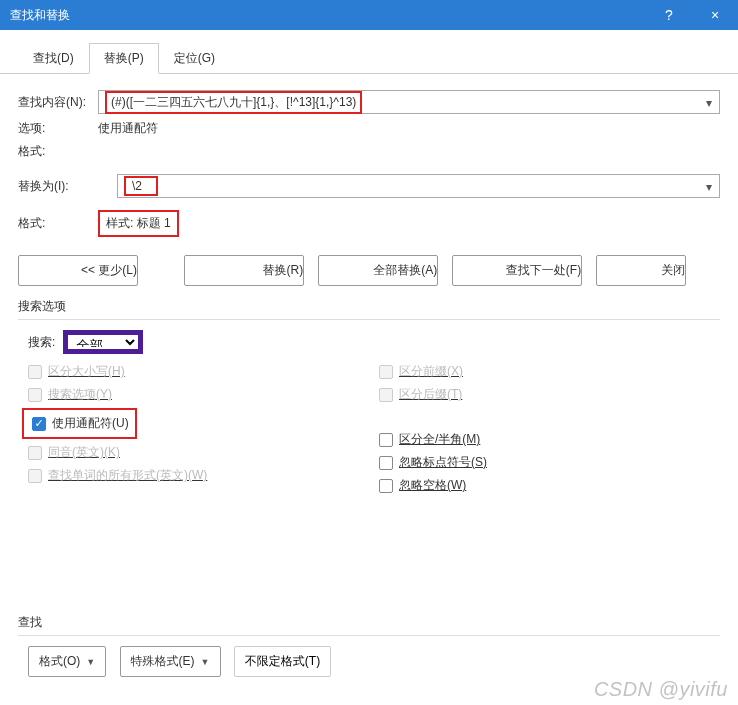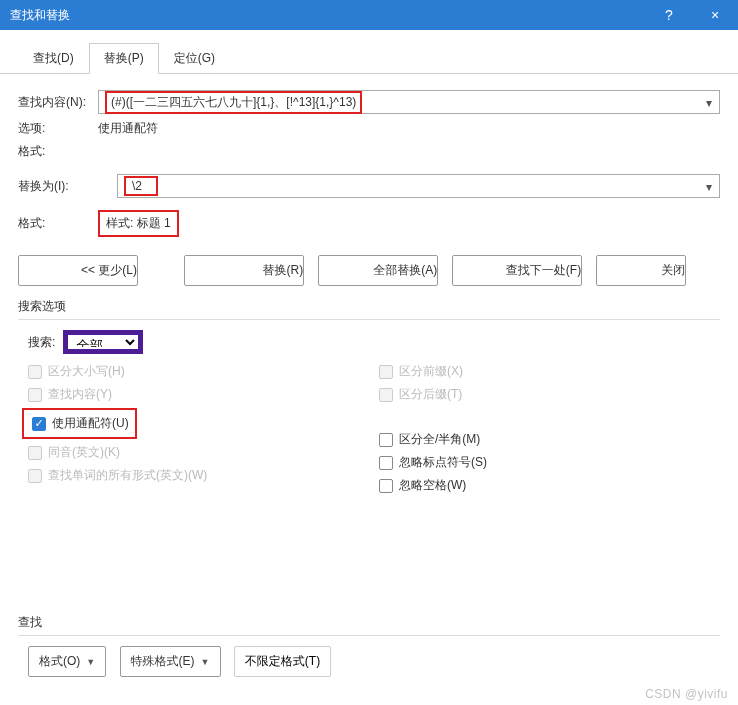--- a/index.html
+++ b/index.html
@@ -14,33 +14,33 @@
 .row { display: flex; align-items: center; margin: 6px 0; }
 .lbl { width: 80px; flex-shrink: 0; }
 .combo { flex: 1; height: 24px; border: 1px solid #aaa; display: flex; align-items: center; padding: 0 6px; position: relative; }
 .combo .arrowbox { width: 18px; height: 22px; border-left: none; display: flex; align-items: center; justify-content: center; position: absolute; right: 1px; top: 1px; color: #555; }
 .hlbox { border: 2px solid #e02020; padding: 1px 4px; display: inline-block; }
 .btnrow { display: flex; gap: 14px; margin: 18px 0 12px 0; }
 .btn { border: 1px solid #999; padding: 6px 0; width: 120px; text-align: right; background: #fff; border-radius: 2px; }
 .fieldset-label { margin: 4px 0; }
 .hr { height: 1px; background: #ddd; margin: 0 0 10px 0; }
 .select { border: 5px solid #4c1d95; height: 24px; padding: 2px 4px; width: 80px; background: #fff; }
-.checkrow { display: flex; margin: 0 0; }
+.checkrow { display: flex; margin: 0 0; text-decoration: underline; }
 .checkcol { width: 50%; }
 .chk { display: flex; align-items: center; gap: 6px; padding: 3px 0 3px 10px; }
 .chkbox { width: 14px; height: 14px; border: 1px solid #888; border-radius: 2px; display: inline-flex; align-items: center; justify-content: center; background: #fff; }
 .chkbox.checked { background: #2b7cd3; border-color: #2b7cd3; color: #fff; font-size: 11px; line-height: 1; }
 .chkbox.disabled { border-color: #ccc; background: #f3f3f3; }
 .chk.disabled { color: #bbb; }
 .redframe { border: 2px solid #e02020; padding: 2px 6px; display: inline-flex; align-items: center; }
 .bottom { position: absolute; bottom: 28px; left: 18px; right: 18px; }
 .dropbtn { border: 1px solid #999; padding: 6px 10px; background: #fff; display: inline-flex; align-items: center; gap: 6px; margin-right: 10px; border-radius: 2px; }
 .dropbtn .caret { font-size: 9px; color: #555; }
 .dropbtn.disabled { color: #000000; border-color: #ccc; }
-.watermark { position: absolute; bottom: 4px; right: 10px; color: rgba(120,120,120,0.45); font-size: 12px; letter-spacing: 0.5px; }
+.watermark { position: absolute; bottom: 4px; right: 10px; color: rgba(120,120,120,0.45); font-size: 20px; font-style: italic; letter-spacing: 0.5px; }
 </style>
 </head>
 <body>
 
 <div class="titlebar">
   <span>查找和替换</span>
   <span class="spacer"></span>
   <span class="winbtn">?</span>
   <span class="winbtn">×</span>
 </div>
@@ -103,21 +103,21 @@
   </div>
 
   <div class="checkrow">
     <div class="checkcol">
       <div class="chk disabled">
           <span class="chkbox disabled"></span>
           <span>区分大小写(H)</span>
         </div>
       <div class="chk disabled">
           <span class="chkbox disabled"></span>
-          <span>查找内容(Y)</span>
+          <span>搜索选项(Y)</span>
         </div>
       <div class="redframe" style="margin:2px 0 2px 4px;">
         <div class="chk" style="padding-left:2px;">
             <span class="chkbox checked">✓</span>
             <span>使用通配符(U)</span>
           </div>
       </div>
       <div class="chk disabled">
           <span class="chkbox disabled"></span>
           <span>同音(英文)(K)</span>

